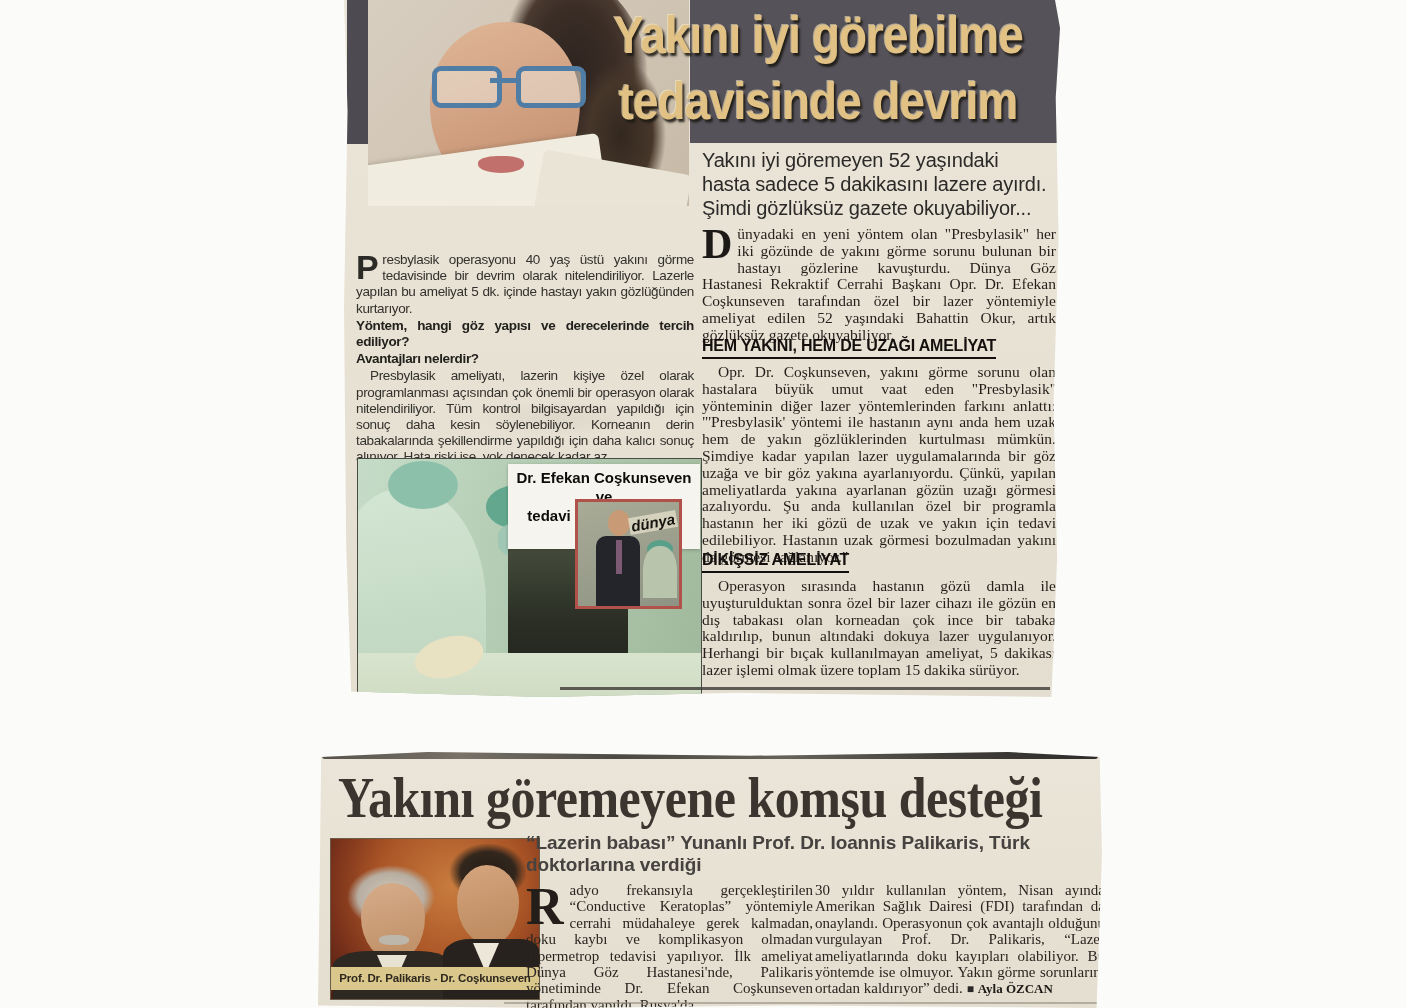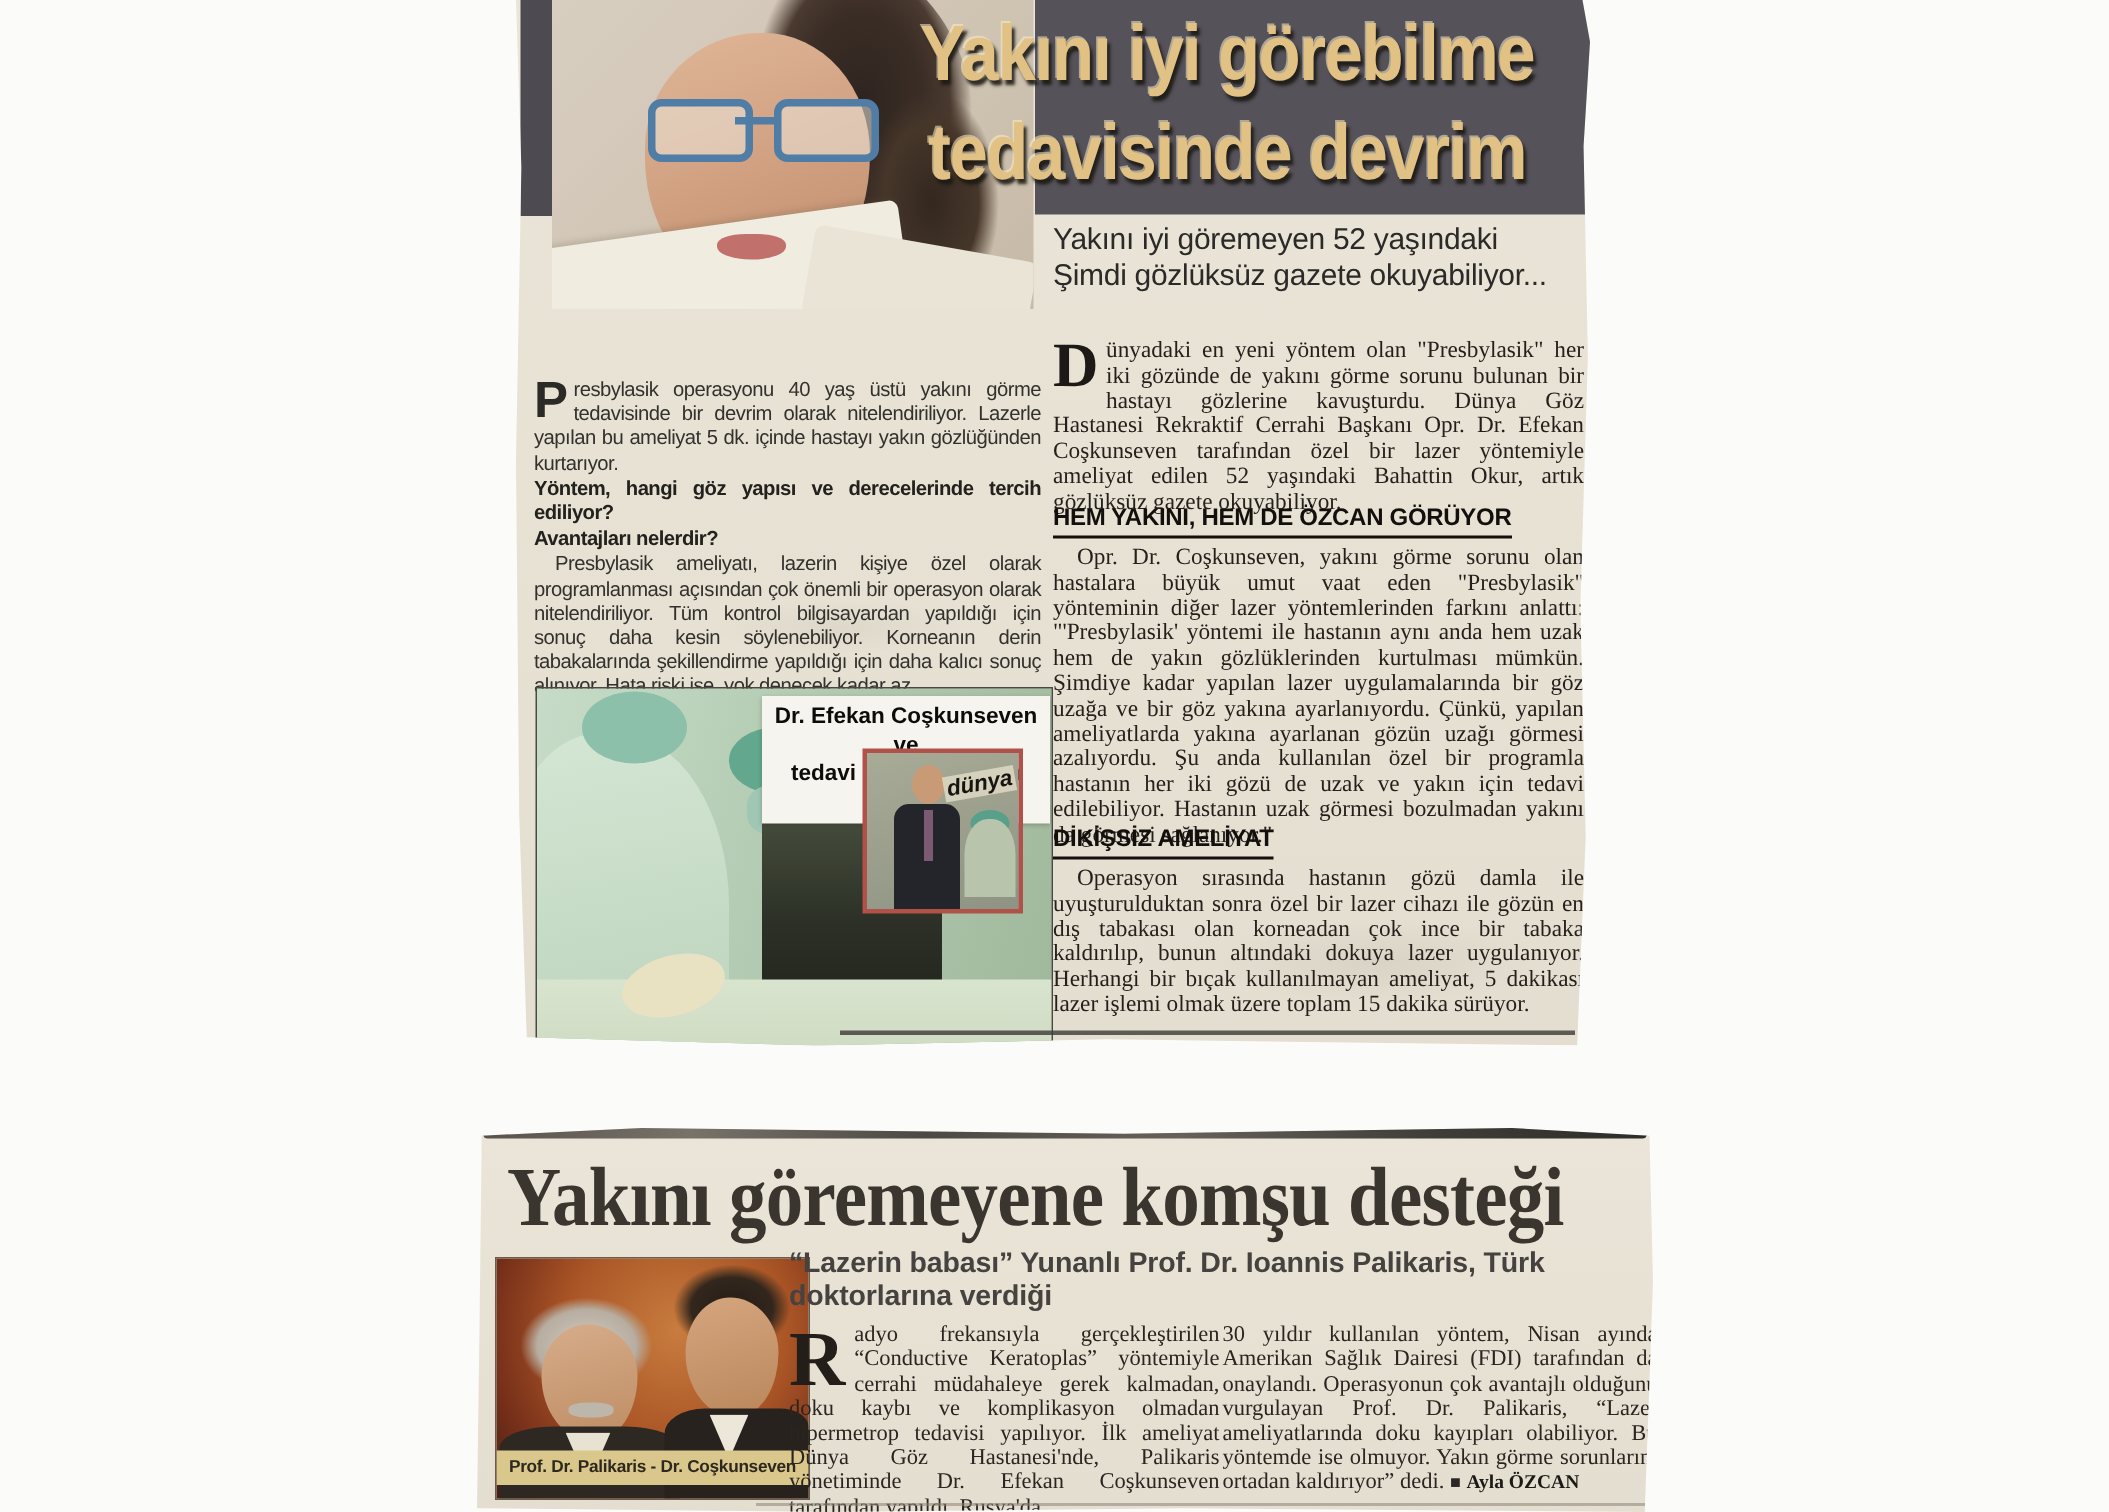--- a/index.html
+++ b/index.html
@@ -167,28 +167,29 @@
     </div>
     <div class="w-lips"></div>
   </div>
 
   <div class="abs headline-block"></div>
   <div class="abs headline-line" id="hl1">Yakını iyi görebilme</div>
   <div class="abs headline-line" id="hl2">tedavisinde devrim</div>
 
   <div class="abs standfirst">
     <div>Yakını iyi göremeyen 52 yaşındaki</div>
+    <div>hasta sadece 5 dakikasını lazere ayırdı.</div>
     <div>Şimdi gözlüksüz gazete okuyabiliyor...</div>
   </div>
 
   <div class="abs serif-par" id="intro">
     <span class="dropcap">D</span><span>ünyadaki en yeni yöntem olan "Presbylasik" her iki gözünde de yakını görme sorunu bulunan bir hastayı gözlerine kavuşturdu. Dünya Göz Hastanesi Rekraktif Cerrahi Başkanı Opr. Dr. Efekan Coşkunseven tarafından özel bir lazer yöntemiyle ameliyat edilen 52 yaşındaki Bahattin Okur, artık gözlüksüz gazete okuyabiliyor.</span>
   </div>
 
-  <div class="abs sec-title" id="sec1-title">HEM YAKINI, HEM DE ÖZCAN GÖRÜYOR</div>
+  <div class="abs sec-title" id="sec1-title">HEM YAKINI, HEM DE UZAĞI AMELİYAT</div>
   <div class="abs serif-par" id="sec1-body">Opr. Dr. Coşkunseven, yakını görme sorunu olan hastalara büyük umut vaat eden "Presbylasik" yönteminin diğer lazer yöntemlerinden farkını anlattı: "'Presbylasik' yöntemi ile hastanın aynı anda hem uzak hem de yakın gözlüklerinden kurtulması mümkün. Şimdiye kadar yapılan lazer uygulamalarında bir göz uzağa ve bir göz yakına ayarlanıyordu. Çünkü, yapılan ameliyatlarda yakına ayarlanan gözün uzağı görmesi azalıyordu. Şu anda kullanılan özel bir programla hastanın her iki gözü de uzak ve yakın için tedavi edilebiliyor. Hastanın uzak görmesi bozulmadan yakını da görmesi sağlanıyor."</div>
 
   <div class="abs sec-title" id="sec2-title">DİKİŞSİZ AMELİYAT</div>
   <div class="abs serif-par" id="sec2-body">Operasyon sırasında hastanın gözü damla ile uyuşturulduktan sonra özel bir lazer cihazı ile gözün en dış tabakası olan korneadan çok ince bir tabaka kaldırılıp, bunun altındaki dokuya lazer uygulanıyor. Herhangi bir bıçak kullanılmayan ameliyat, 5 dakikası lazer işlemi olmak üzere toplam 15 dakika sürüyor.</div>
 
 
   <div class="abs" id="qa-text">
     <p><span class="qa-drop">P</span><span>resbylasik operasyonu 40 yaş üstü yakını görme tedavisinde bir devrim olarak nitelendiriliyor. Lazerle yapılan bu ameliyat 5 dk. içinde hastayı yakın gözlüğünden kurtarıyor.</span></p>
     <p class="qa-q">Yöntem, hangi göz yapısı ve derecelerinde tercih ediliyor?</p>
     <p class="qa-q">Avantajları nelerdir?</p>

